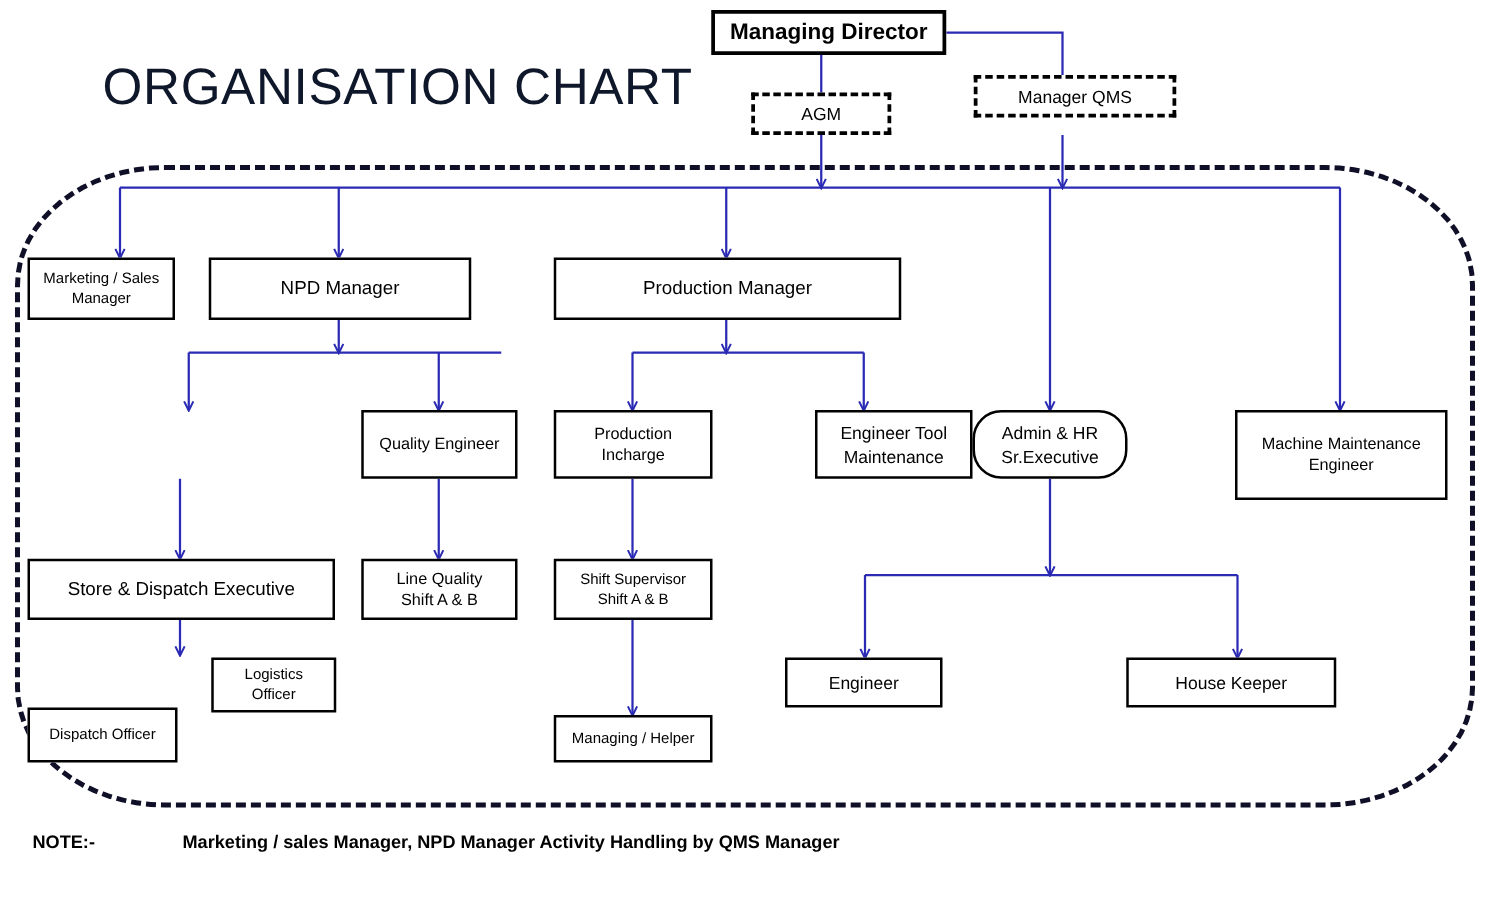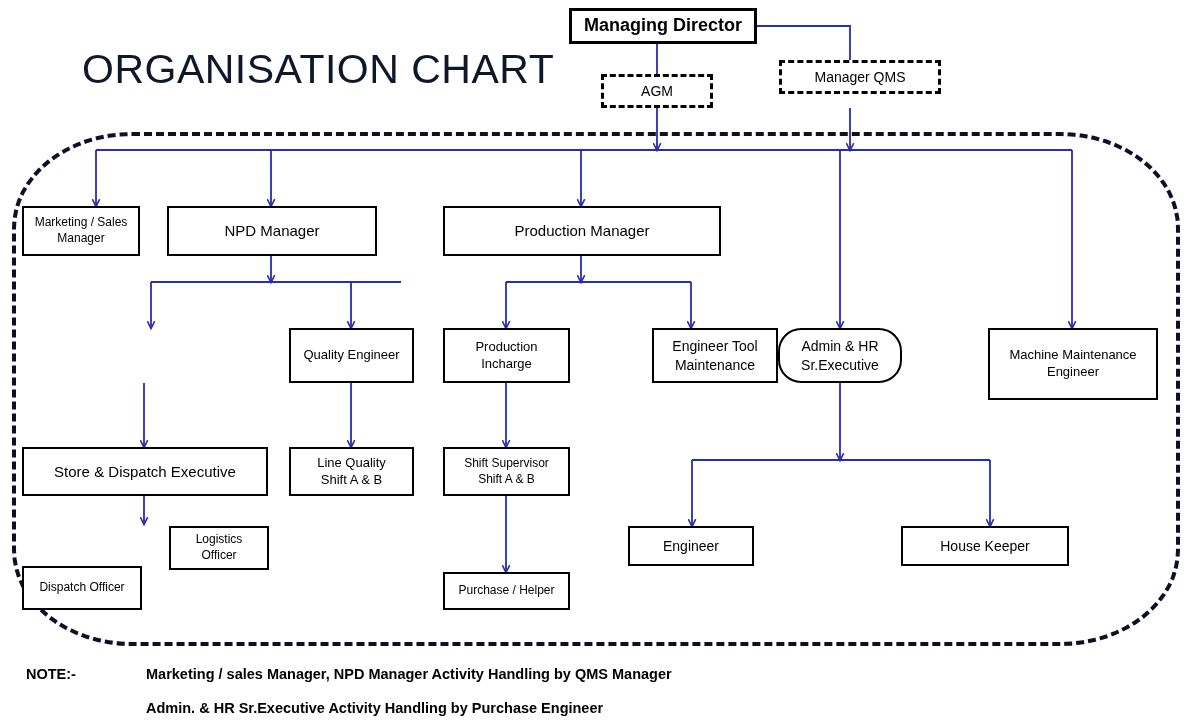--- a/index.html
+++ b/index.html
@@ -218,20 +218,19 @@
 
   <div class="node f14" style="left:628px; top:526px; width:126px; height:40px;">
     <span class="lbl">Engineer</span>
   </div>
 
   <div class="node f14" style="left:901px; top:526px; width:168px; height:40px;">
     <span class="lbl">House Keeper</span>
   </div>
 
   <div class="node f12" style="left:443px; top:572px; width:127px; height:38px;">
-    <span class="lbl">Purchase / Helper</span>
+    <span class="lbl">Managing / Helper</span>
   </div>
 
   <div class="note-row note-label" style="top:666px;">NOTE:-</div>
   <div class="note-row note-text-1" style="top:666px;">Marketing / sales Manager, NPD Manager Activity Handling by QMS Manager</div>
-  <div class="note-row note-text-2" style="top:700px;">Admin. &amp; HR Sr.Executive Activity Handling by Purchase Engineer</div>
 
 </div>
 
 </body></html>

